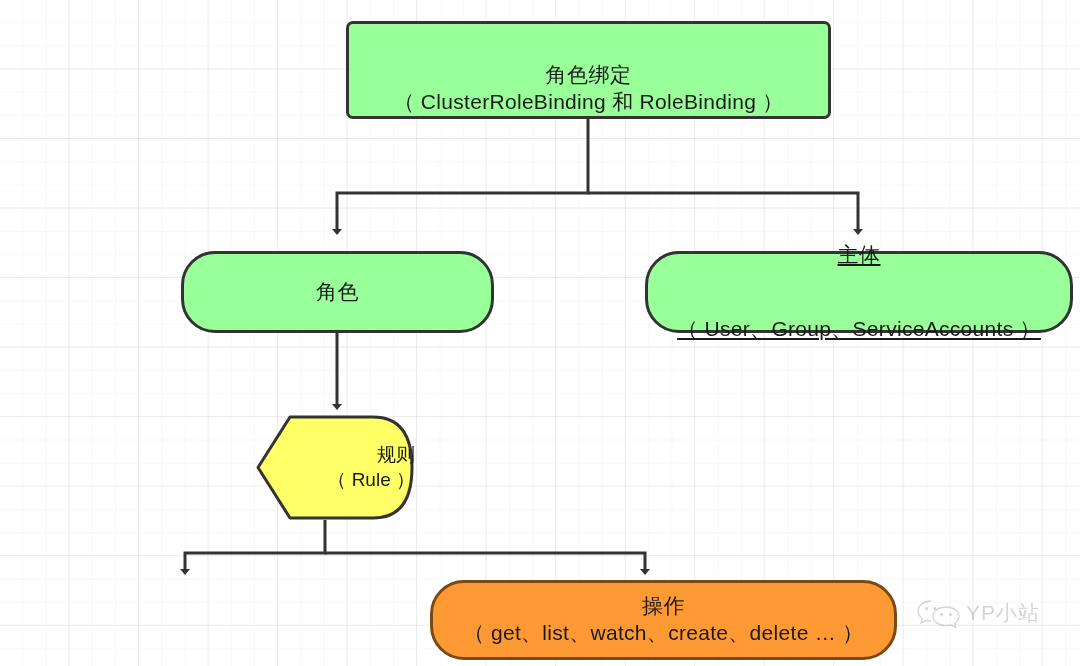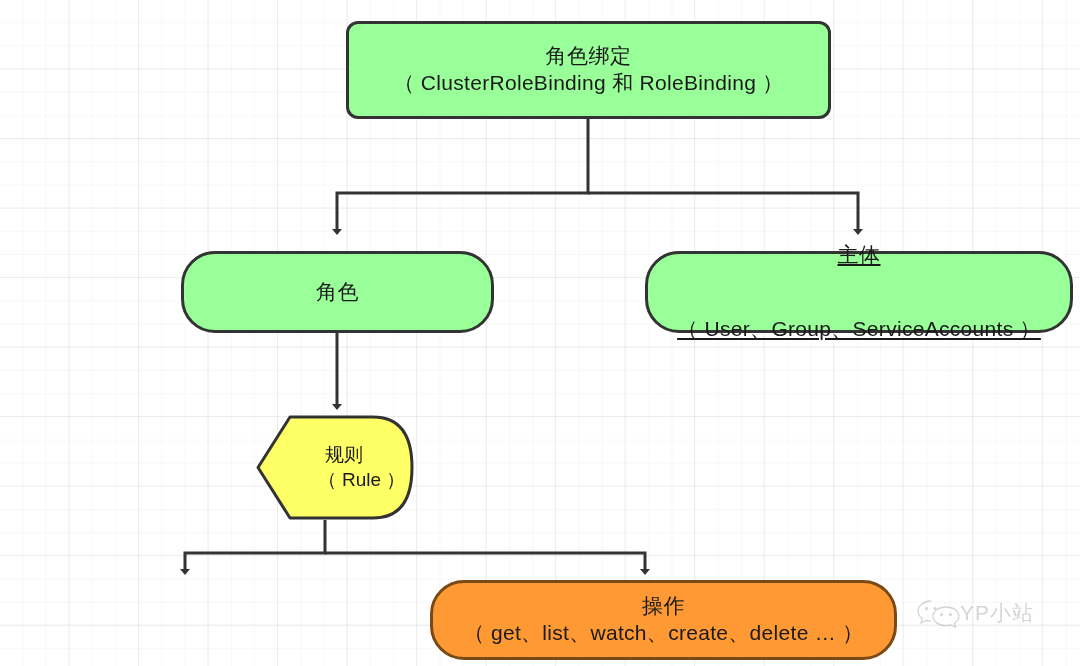--- a/index.html
+++ b/index.html
@@ -52,21 +52,22 @@
   .node .line2 {
     font-size: 21px;
     letter-spacing: 0.3px;
     white-space: nowrap;
   }
 
   
   .rect {
     border: 3px solid #333333;
     background: #99ff99;
-    border-radius: 12px;
+    border-radius: 7px;
+    justify-content: flex-end;
   }
   .rounded {
     border: 3px solid #333333;
     background: #99ff99;
     border-radius: 34px;
     gap: 47px;
   }
   .rounded-orange {
     border: 3px solid #7a4a15;
     background: #ff9933;
@@ -83,36 +84,37 @@
     position: absolute;
     left: 0; top: 0;
   }
   .rule-label {
     position: absolute;
     left: 0; top: 0;
     width: 160px;
     height: 107px;
     display: flex;
     flex-direction: column;
-    align-items: center;
+    align-items: flex-end;
     justify-content: center;
     text-align: center;
     color: #1a1a1a;
     line-height: 1.3;
     padding-left: 18px;
     box-sizing: border-box;
   }
   .rule-label .line1 { font-size: 19px; }
   .rule-label .line2 { font-size: 19px; margin-left: 35px; }
 
   
   #watermark {
     position: absolute;
     display: flex;
     align-items: center;
+    gap: 6px;
     opacity: 0.42;
     color: #8a8a8a;
     user-select: none;
   }
   #watermark .wm-text {
     font-size: 21px;
     letter-spacing: 1px;
     color: #9a9a9a;
     white-space: nowrap;
   }

